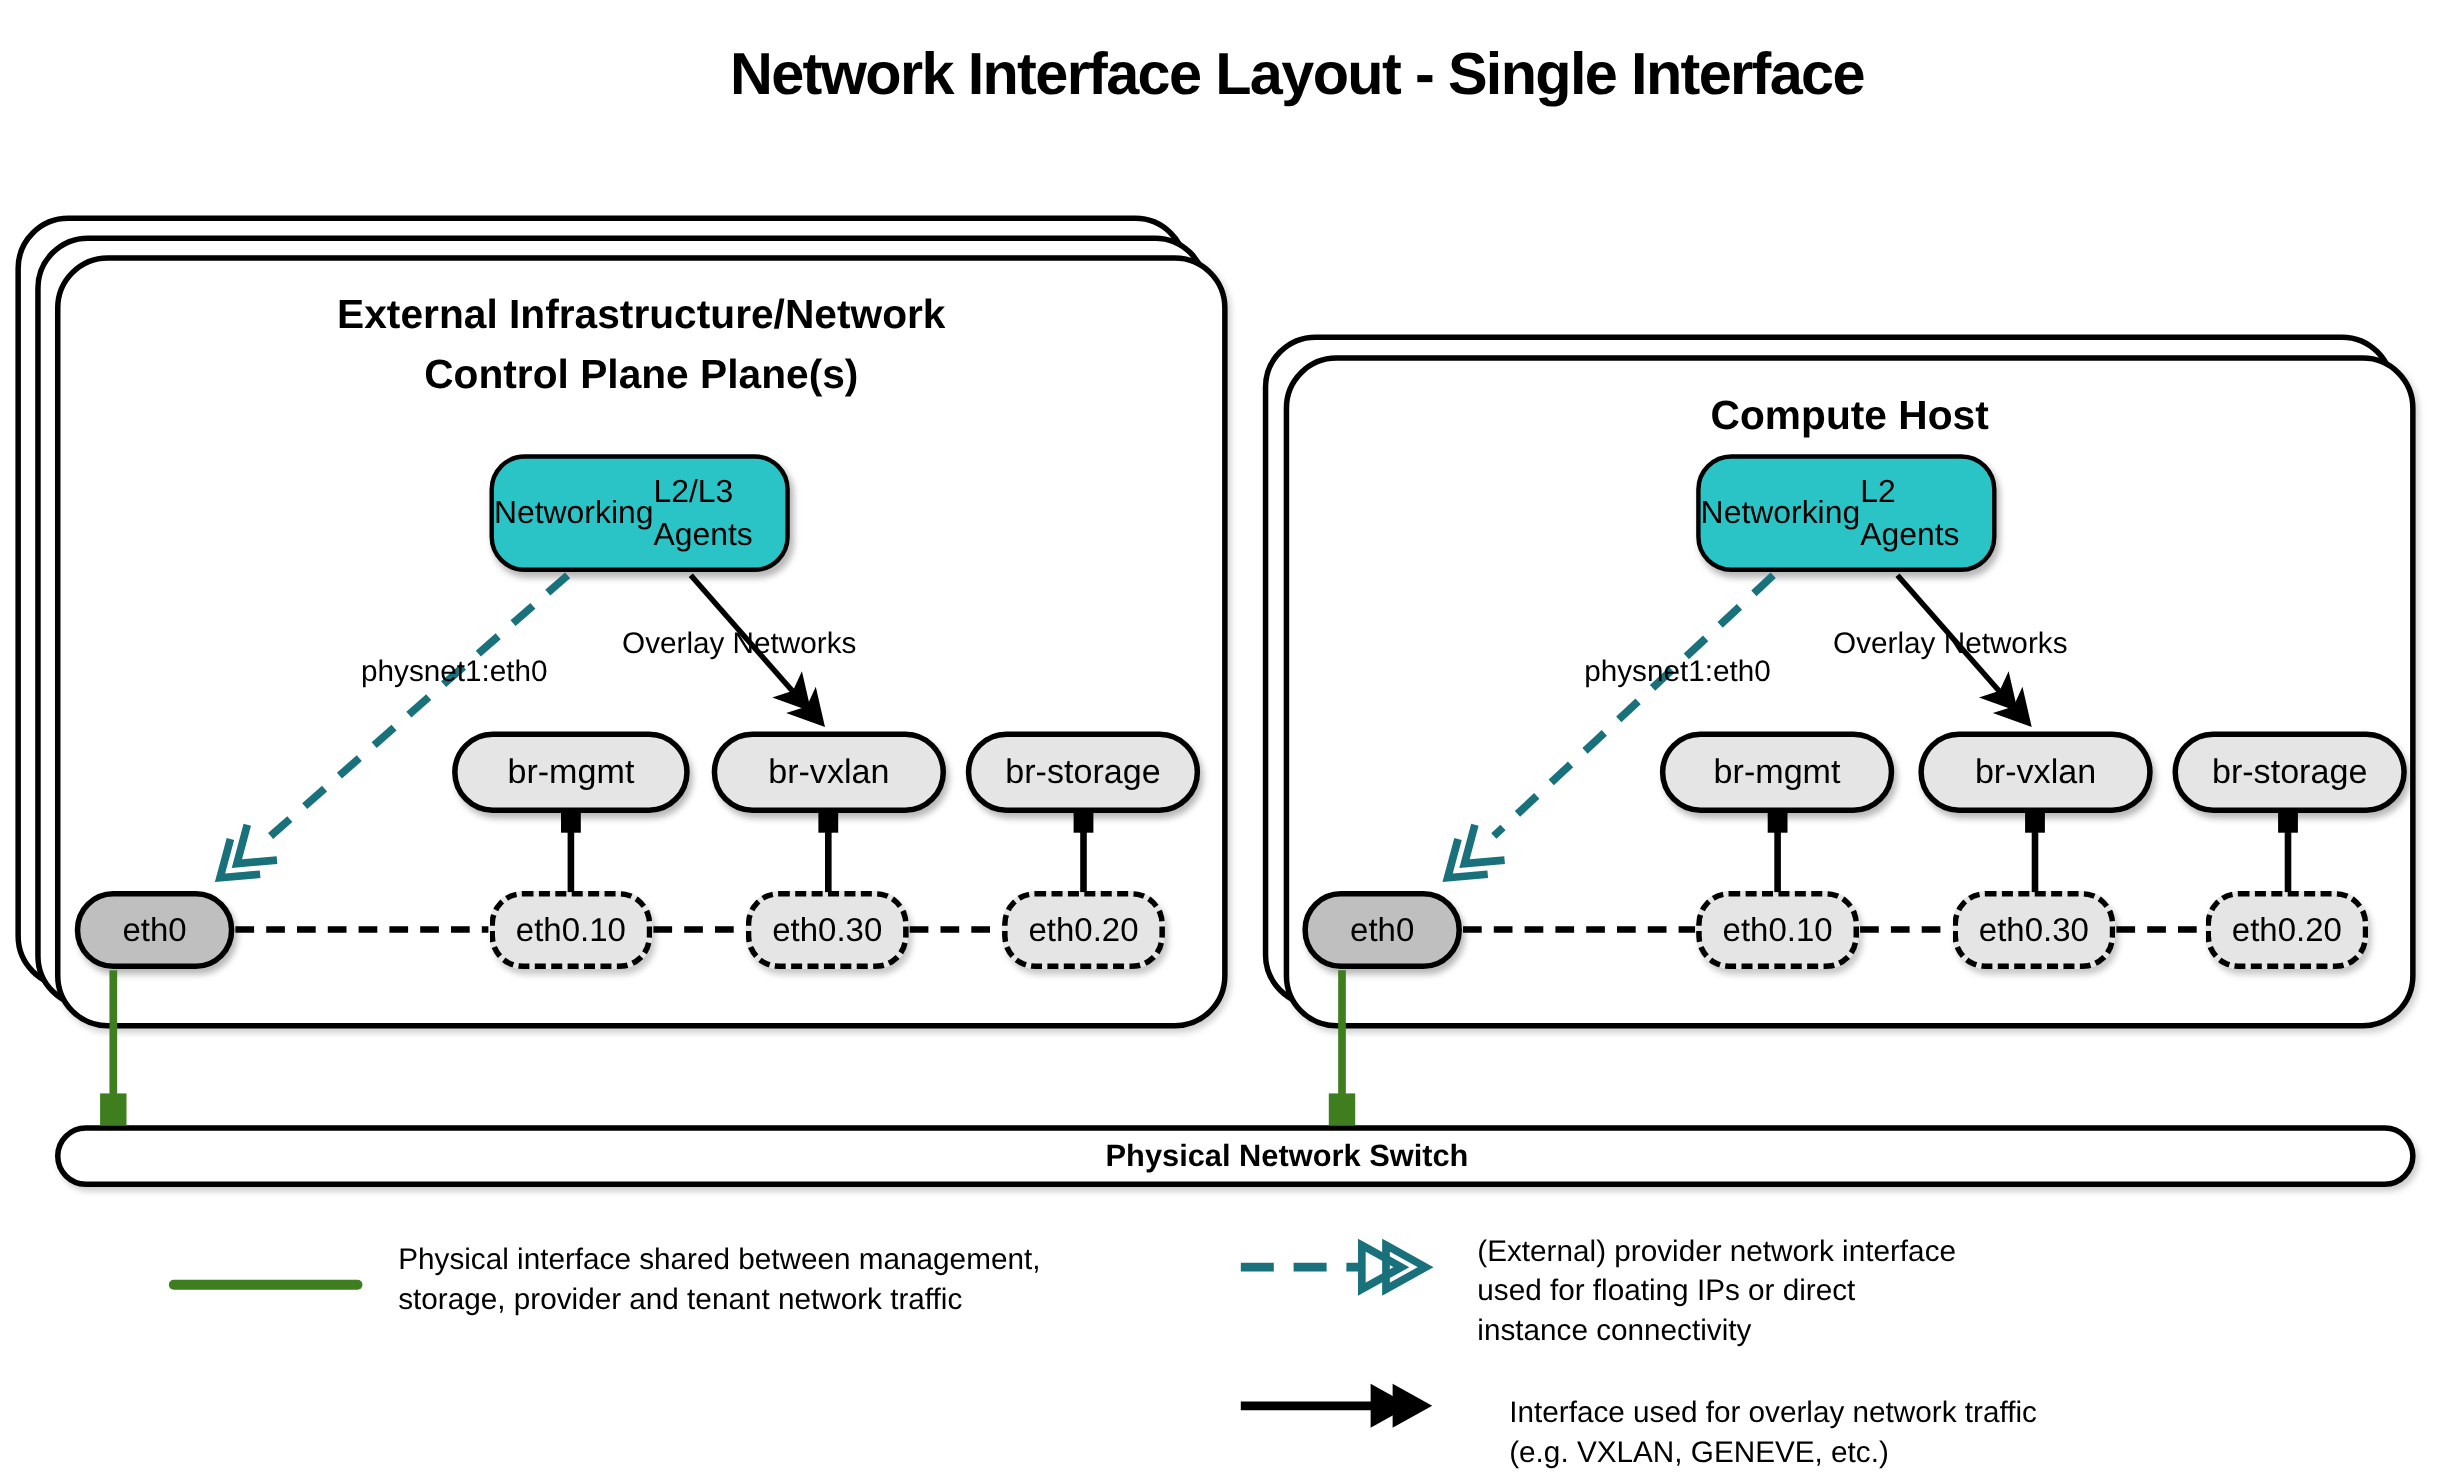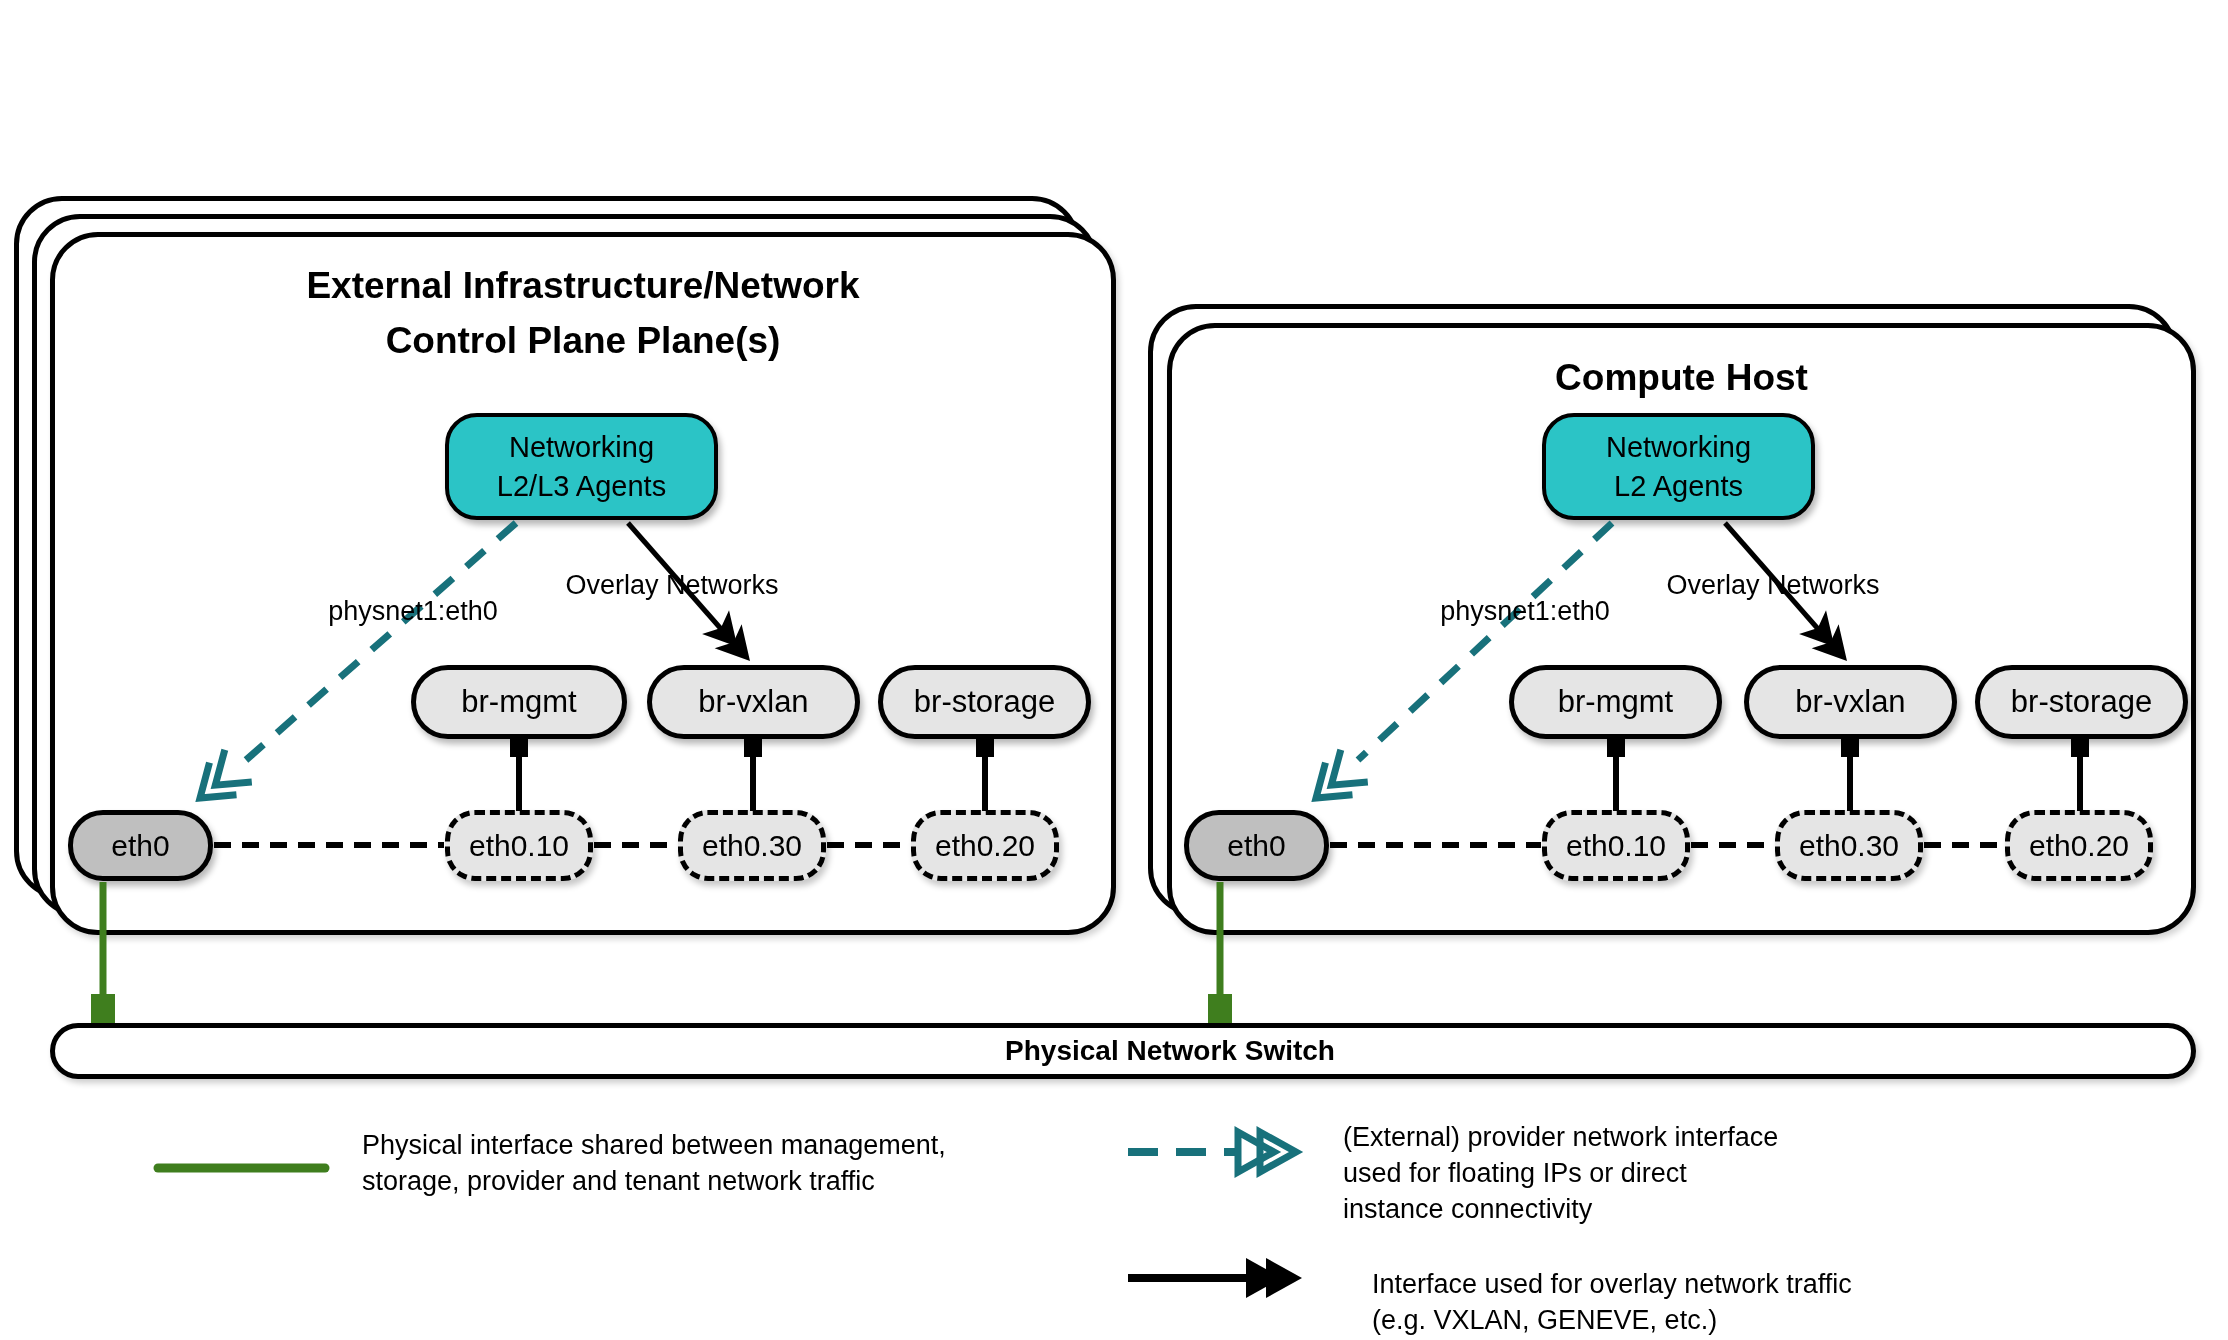--- a/index.html
+++ b/index.html
@@ -16,21 +16,21 @@
   .host{z-index:1;box-shadow:3px 4px 6px rgba(0,0,0,0.18);}
 
   .host-title{position:absolute;z-index:2;text-align:center;
          font-size:37px;font-weight:bold;line-height:55px;}
   .host-title span{display:block;}
 
   .node{position:absolute;z-index:2;display:flex;align-items:center;justify-content:center;
         background:#e5e5e5;border:5px solid #000;box-sizing:border-box;
         box-shadow:3px 5px 6px rgba(0,0,0,0.28);}
   .agent{border-width:4px;border-radius:32px;background:var(--teal-fill,#2bc4c6);
-         flex-direction:column;font-size:29px;line-height:39px;}
+         flex-direction:row;font-size:29px;line-height:39px;}
   .bridge{height:74px;border-radius:37px;font-size:31px;}
   .vlan{height:71px;border-radius:30px;border-style:dashed;font-size:30px;
         box-shadow:3px 5px 6px rgba(0,0,0,0.22);}
   .eth{height:71px;border-radius:35px;background:var(--gray-fill,#bfbfbf);font-size:30px;}
 
   .diagram-label{position:absolute;z-index:4;transform:translate(-50%,-50%);
         font-size:27px;white-space:nowrap;}
 
   .switch-bar{position:absolute;left:50px;top:1023px;width:2146px;height:56px;z-index:2;
         background:#fff;border:5px solid #000;border-radius:28px;box-sizing:border-box;
@@ -53,20 +53,21 @@
   .conn-sq{fill:#000;}
   .green-line{stroke:var(--green,#3f7e1e);stroke-width:7;}
   .green-line-legend{stroke:var(--green,#3f7e1e);stroke-width:9;stroke-linecap:round;}
   .green-plug{fill:var(--green,#3f7e1e);}
 </style>
 </head>
 <body>
 
 <div class="page">
 
+  <div class="title">Network Interface Layout - Single Interface</div>
 
   <div class="host-layer" style="left:14px;top:196px;width:1066px;height:703px;"></div>
   <div class="host-layer" style="left:32px;top:214px;width:1066px;height:703px;"></div>
   <div class="host" style="left:50px;top:232px;width:1066px;height:703px;"></div>
   <div class="host-title" style="left:50px;top:258px;width:1066px;">
     <span>External Infrastructure/Network</span>
     <span>Control Plane Plane(s)</span>
   </div>
 
   <div class="host-layer" style="left:1148px;top:304px;width:1029px;height:612px;"></div>

